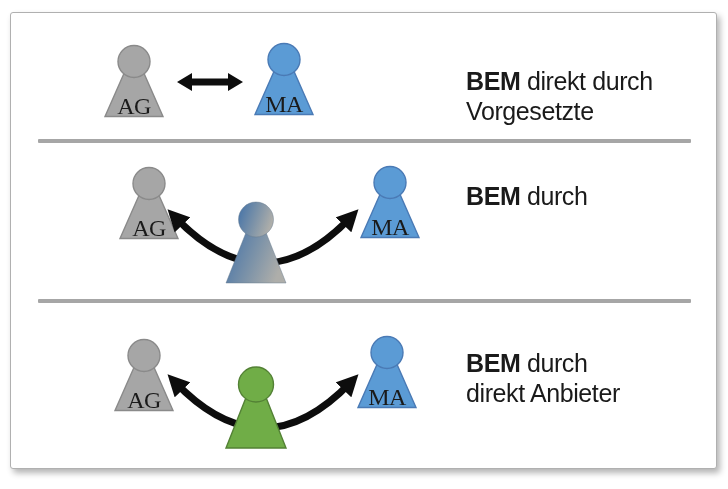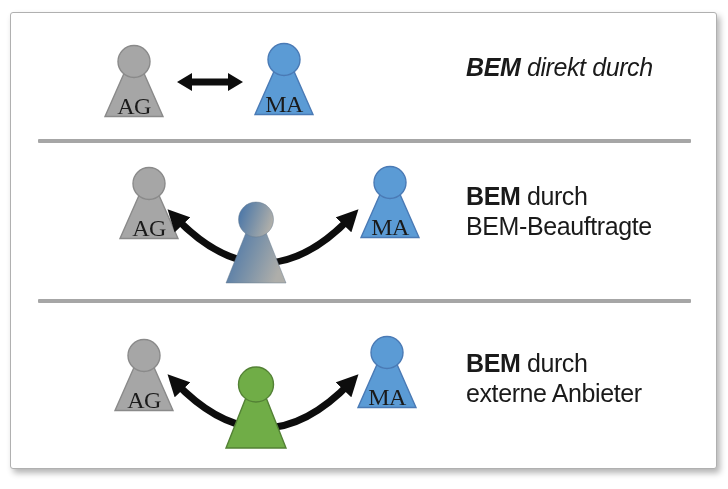--- a/index.html
+++ b/index.html
@@ -64,21 +64,21 @@
   .caption {
     position: absolute;
     left: 455px;
     width: 235px;
     font-size: 25px;
     line-height: 30px;
     letter-spacing: -0.4px;
     color: var(--text_dark, #1a1a1a);
   }
   .caption .b { font-weight: bold; }
-  .cap1 { top: 39px; font-style: italic; }
+  .cap1 { top: 53px; }
   .cap2 { top: 168px; }
   .cap3 { top: 335px; }
 </style>
 </head>
 <body>
 
 <svg width="0" height="0" style="position:absolute" aria-hidden="true">
   <defs>
     <linearGradient id="medgrad" x1="0" y1="0.1" x2="1" y2="0.45">
       <stop class="grad-start" offset="0"></stop>
@@ -105,20 +105,21 @@
   <div class="fig fig-blue" style="left:242px; top:29px;">
     <svg viewBox="0 0 62 74">
       <path class="body" d="M22.5,26 L2,72.5 L60,72.5 L39.5,26 Z"></path>
       <circle class="head" cx="31" cy="17.5" r="16"></circle>
     </svg>
     <span class="lbl">MA</span>
   </div>
 
   <div class="caption cap1">
     <div><span class="b">BEM</span><span> direkt durch</span></div>
+    <div>Vorgesetzte</div>
   </div>
 
   <div class="separator sep1"></div>
 
   <div class="fig fig-gray" style="left:107px; top:153px;">
     <svg viewBox="0 0 62 74">
       <path class="body" d="M22.5,26 L2,72.5 L60,72.5 L39.5,26 Z"></path>
       <circle class="head" cx="31" cy="17.5" r="16"></circle>
     </svg>
     <span class="lbl">AG</span>
@@ -143,21 +144,20 @@
   <div class="fig fig-blue" style="left:348px; top:152px;">
     <svg viewBox="0 0 62 74">
       <path class="body" d="M22.5,26 L2,72.5 L60,72.5 L39.5,26 Z"></path>
       <circle class="head" cx="31" cy="17.5" r="16"></circle>
     </svg>
     <span class="lbl">MA</span>
   </div>
 
   <div class="caption cap2">
     <div><span class="b">BEM</span><span> durch</span></div>
-    <div>BEM-Beauftragte</div>
   </div>
 
   <div class="separator sep2"></div>
 
   <div class="fig fig-gray" style="left:102px; top:325px;">
     <svg viewBox="0 0 62 74">
       <path class="body" d="M22.5,26 L2,72.5 L60,72.5 L39.5,26 Z"></path>
       <circle class="head" cx="31" cy="17.5" r="16"></circle>
     </svg>
     <span class="lbl">AG</span>
@@ -182,16 +182,16 @@
   <div class="fig fig-blue" style="left:345px; top:322px;">
     <svg viewBox="0 0 62 74">
       <path class="body" d="M22.5,26 L2,72.5 L60,72.5 L39.5,26 Z"></path>
       <circle class="head" cx="31" cy="17.5" r="16"></circle>
     </svg>
     <span class="lbl">MA</span>
   </div>
 
   <div class="caption cap3">
     <div><span class="b">BEM</span><span> durch</span></div>
-    <div>externe Anbieter</div>
+    <div>direkt Anbieter</div>
   </div>
 
 </div>
 
 </body></html>

